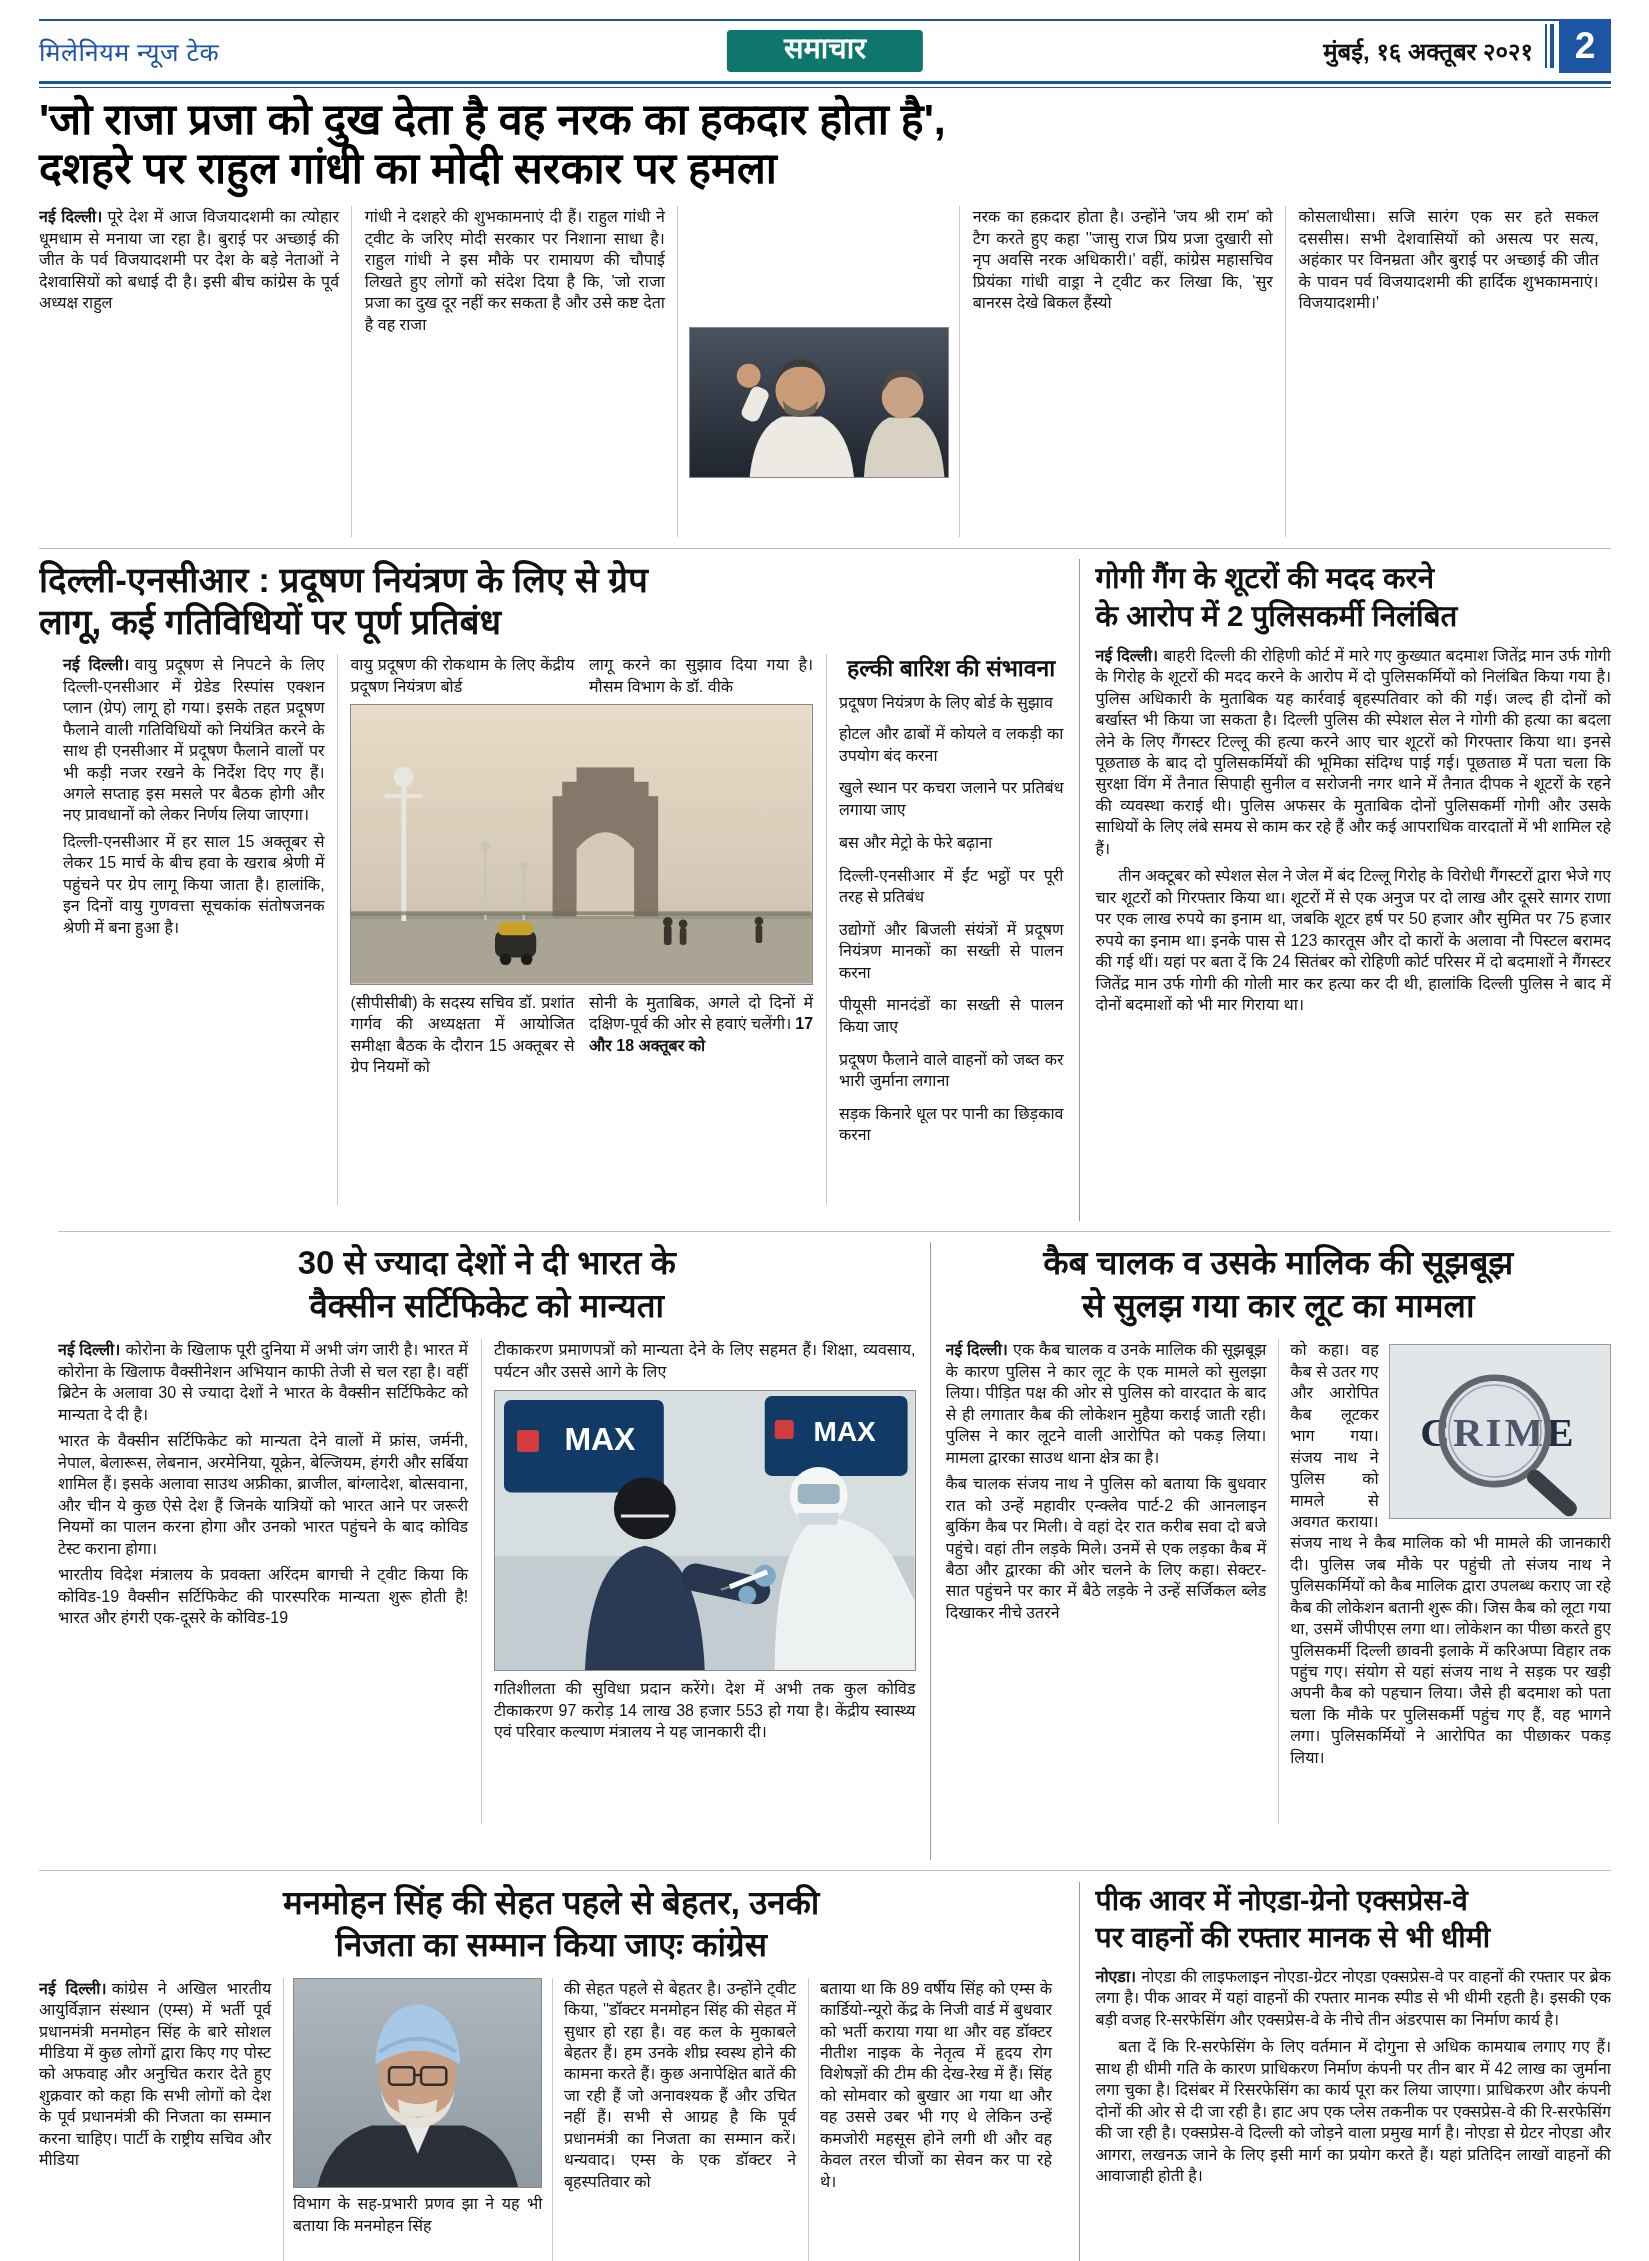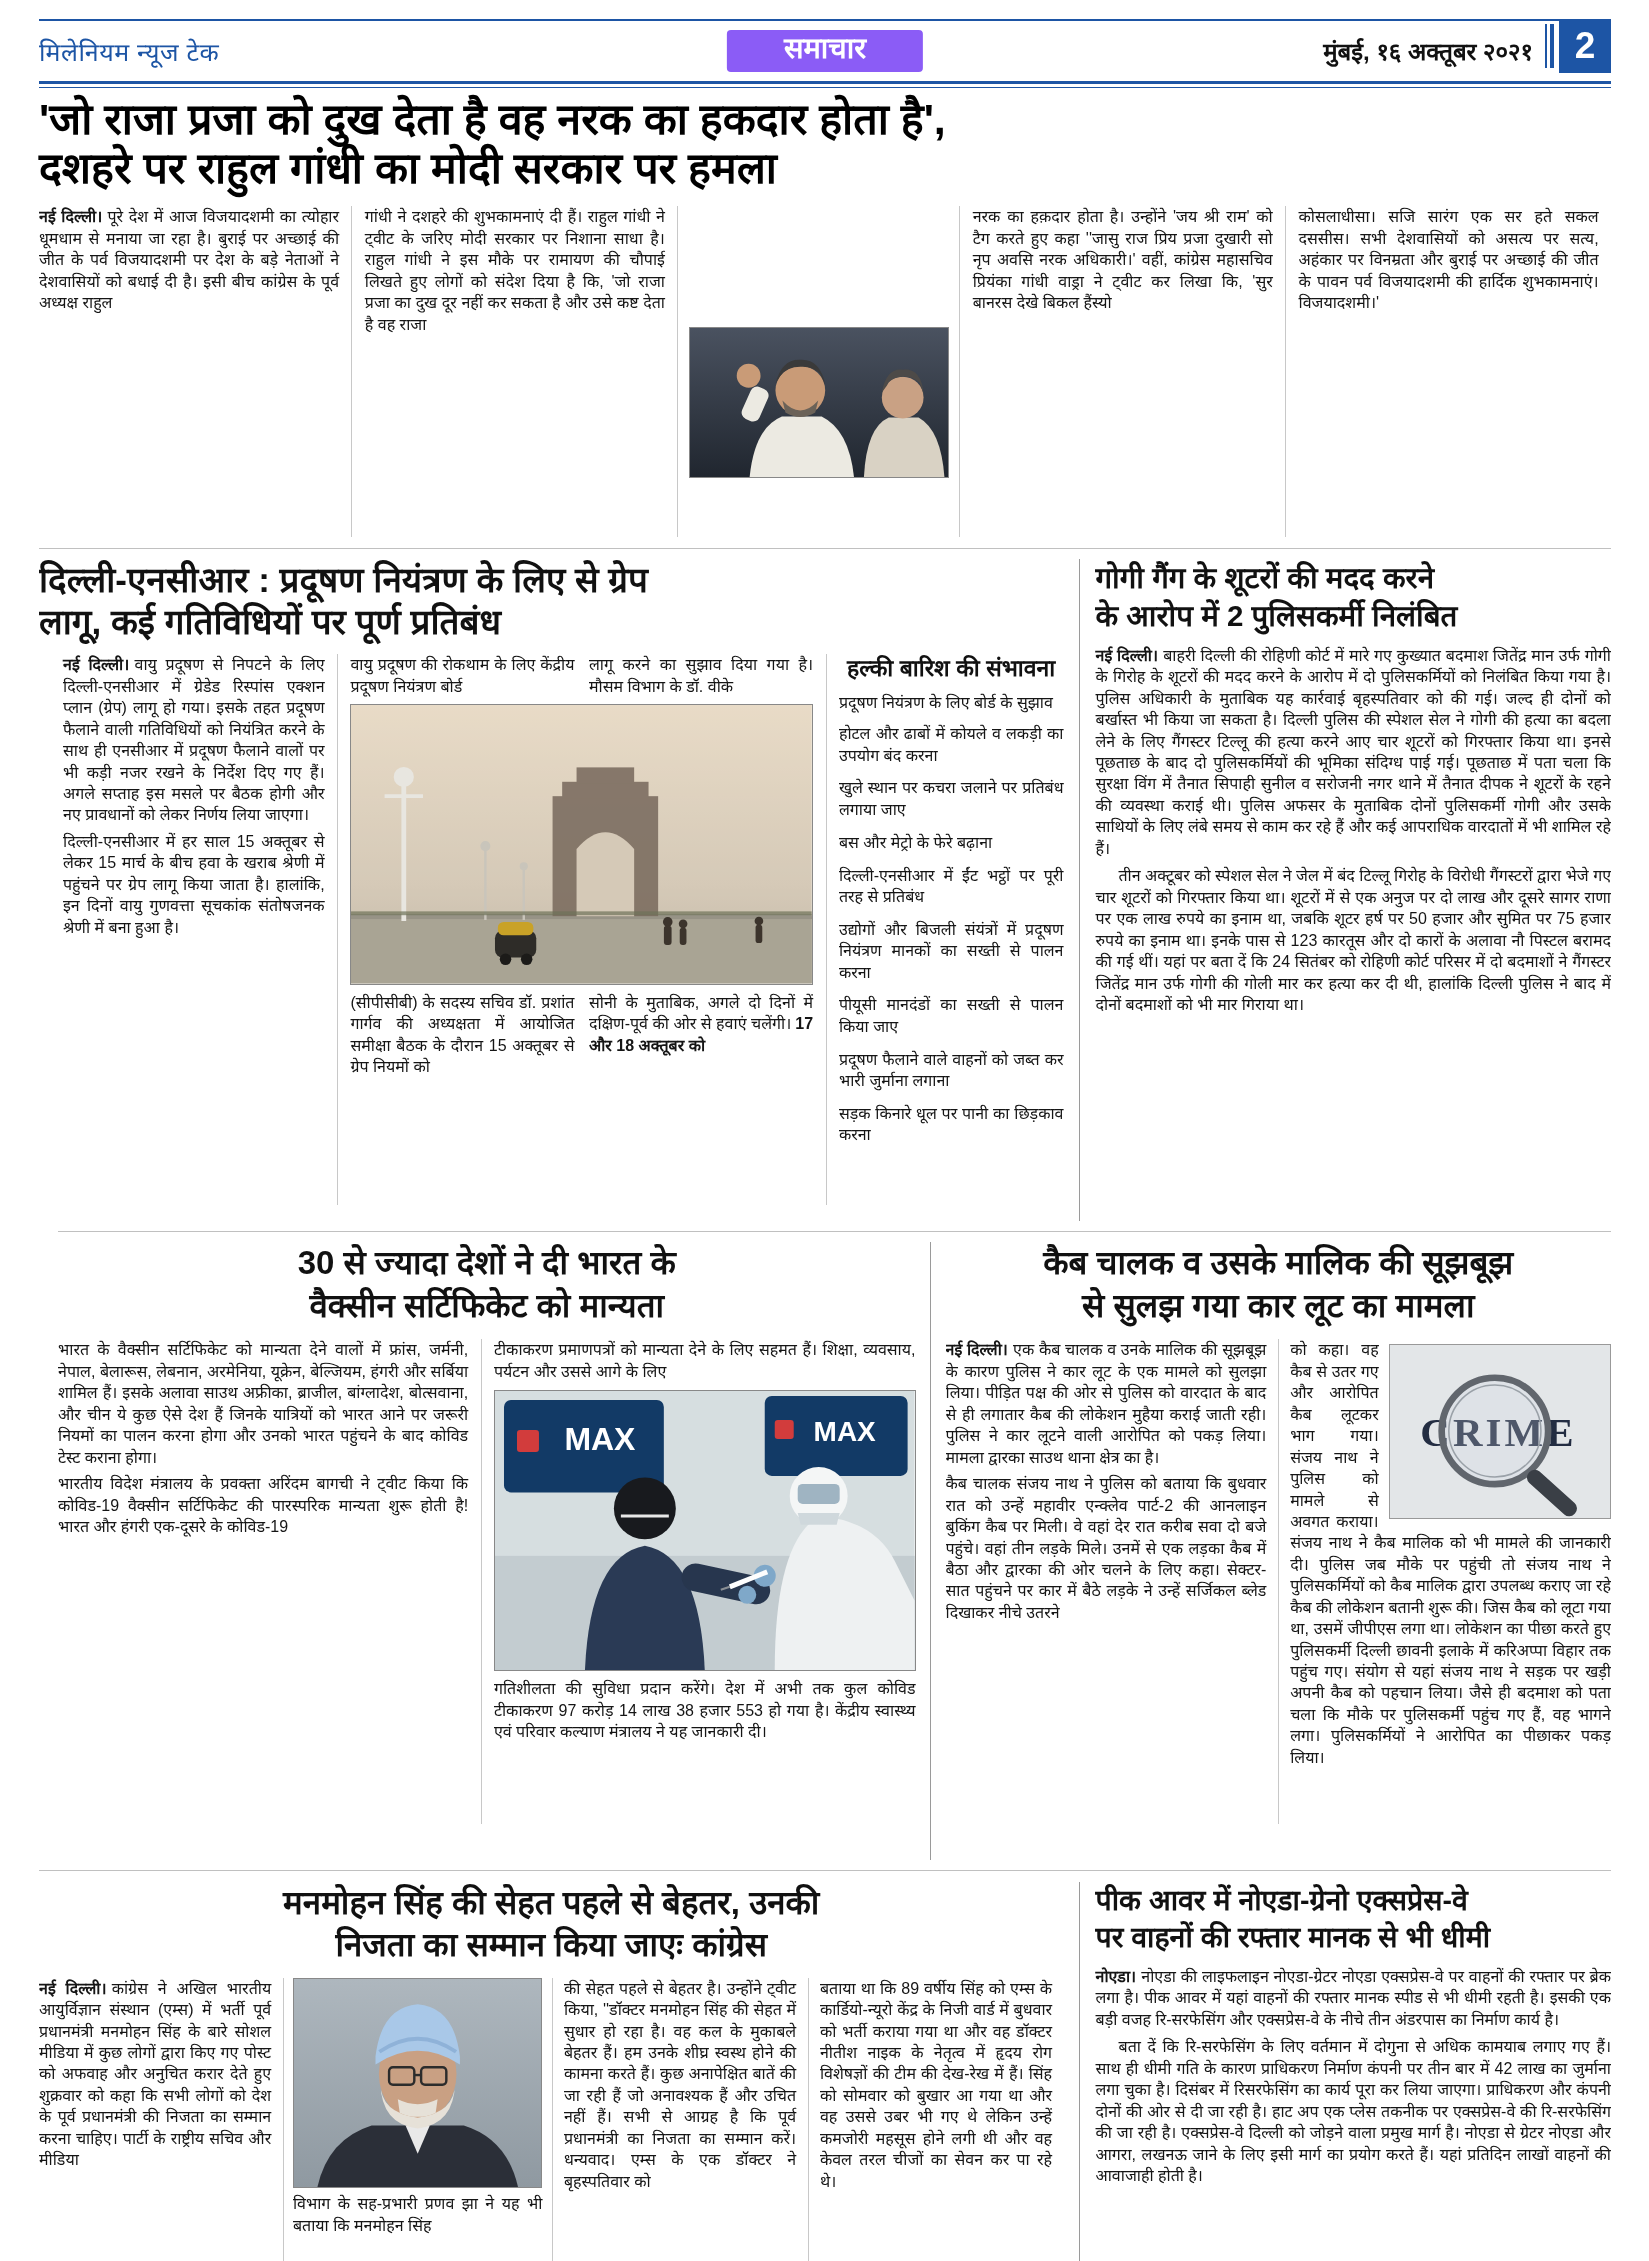--- a/index.html
+++ b/index.html
@@ -4,21 +4,21 @@
 <style>
   * { box-sizing: border-box; margin: 0; padding: 0; }
   html,body { width:1650px; height:2261px; background:#f4f4f2; }
   body { font-family:"Liberation Sans","DejaVu Sans",sans-serif; color:#111; overflow:hidden; }
   .page { position:relative; width:1650px; height:2261px; background:#ffffff; padding:18.6px 39px 0 39px; overflow:hidden; }
 
   
   .masthead { border-top:2.6px solid #1d55a5; padding-top:5.2px; position:relative; }
   .mast-row { display:flex; align-items:center; height:50px; position:relative; }
   .paper-name { color:#1d55a5; font-weight:400; font-size:25px; letter-spacing:0.5px; }
-  .section-pill { position:absolute; left:50%; transform:translateX(-50%); background:#8b5cf6; color:#fff;
+  .section-pill { position:absolute; left:50%; transform:translateX(-50%); background:#0f766e; color:#fff;
                   font-size:29px; font-weight:700; padding:3.1px 57px 7.2px; border-radius:4.1px; line-height:1.1; }
   .mast-date { margin-left:auto; font-weight:700; font-size:24px; padding-right:78px; }
   .pg-wrap { position:absolute; right:0; top:-7.2px; display:flex; align-items:center; }
   .pg-bars { width:9.3px; height:44px; border-left:2.6px solid #1d55a5; border-right:4.7px solid #1d55a5; margin-right:5.2px; }
   .pg-no { width:52px; height:54px; background:#1d55a5; color:#fff; font-size:37px; font-weight:700;
            display:flex; align-items:center; justify-content:center; }
   .double-rule { margin-top:5.2px; height:6.7px; border-top:3.1px solid #1d55a5; border-bottom:1.6px solid #1d55a5; }
 
   
   .bt { font-size:16px; line-height:1.34; text-align:justify; color:#151515; }
@@ -268,20 +268,21 @@
 
   <section class="row row3">
 
     <article class="vax">
       <h2 class="centered-hl">
         <span class="hl-line">30 से ज्यादा देशों ने दी भारत के</span>
         <span class="hl-line">वैक्सीन सर्टिफिकेट को मान्यता</span>
       </h2>
       <div class="vax-body">
         <div class="vax-c1 bt">
+          <p class="para"><span class="dl">नई दिल्ली।</span><span>कोरोना के खिलाफ पूरी दुनिया में अभी जंग जारी है। भारत में कोरोना के खिलाफ वैक्सीनेशन अभियान काफी तेजी से चल रहा है। वहीं ब्रिटेन के अलावा 30 से ज्यादा देशों ने भारत के वैक्सीन सर्टिफिकेट को मान्यता दे दी है।</span></p>
           <p class="para">भारत के वैक्सीन सर्टिफिकेट को मान्यता देने वालों में फ्रांस, जर्मनी, नेपाल, बेलारूस, लेबनान, अरमेनिया, यूक्रेन, बेल्जियम, हंगरी और सर्बिया शामिल हैं। इसके अलावा साउथ अफ्रीका, ब्राजील, बांग्लादेश, बोत्सवाना, और चीन ये कुछ ऐसे देश हैं जिनके यात्रियों को भारत आने पर जरूरी नियमों का पालन करना होगा और उनको भारत पहुंचने के बाद कोविड टेस्ट कराना होगा।</p>
           <p class="para">भारतीय विदेश मंत्रालय के प्रवक्ता अरिंदम बागची ने ट्वीट किया कि कोविड-19 वैक्सीन सर्टिफिकेट की पारस्परिक मान्यता शुरू होती है! भारत और हंगरी एक-दूसरे के कोविड-19</p>
         </div>
         <div class="vax-c2 bt">
           <div>टीकाकरण प्रमाणपत्रों को मान्यता देने के लिए सहमत हैं। शिक्षा, व्यवसाय, पर्यटन और उससे आगे के लिए</div>
           <figure class="vax-fig">
             <svg viewBox="0 0 840 560" xmlns="http://www.w3.org/2000/svg" role="img" style="font-size:31px">
               <rect width="840" height="560" fill="#d6dee0"></rect>
               <rect y="330" width="840" height="230" fill="#c3ccd0"></rect>
 

